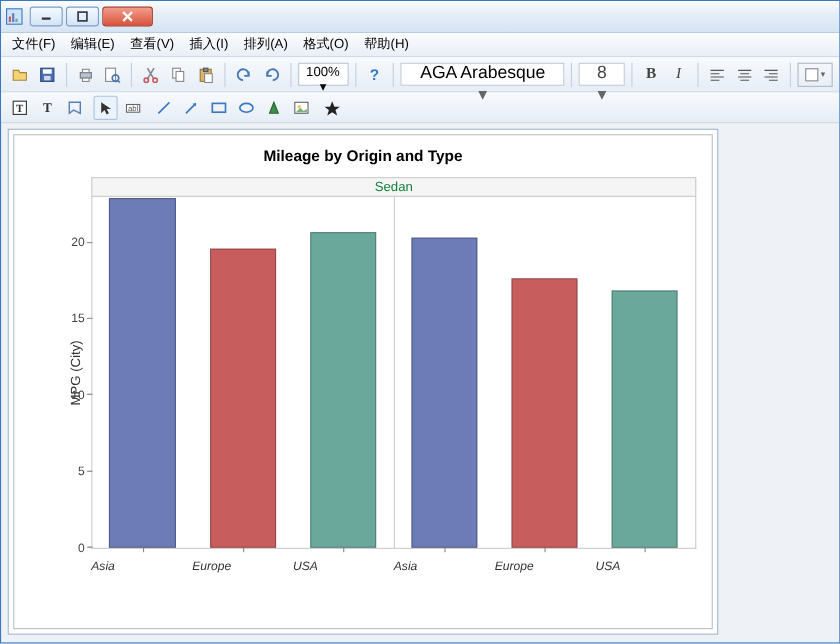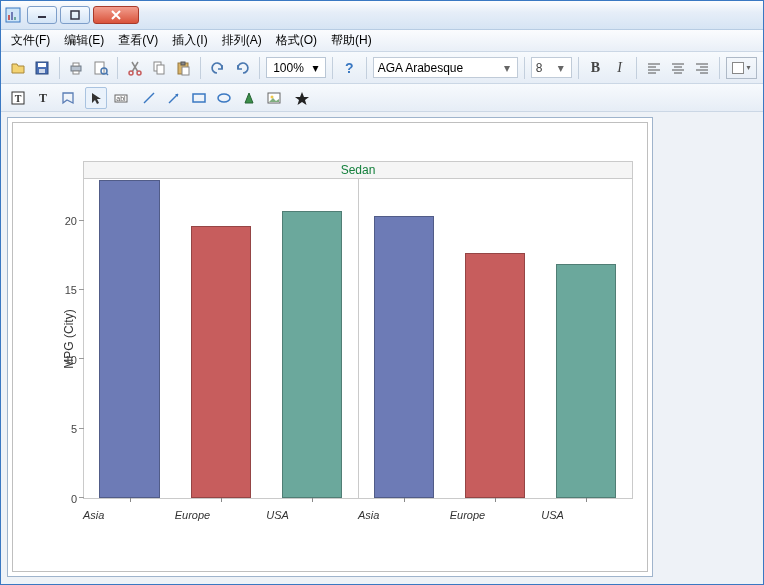--- a/index.html
+++ b/index.html
@@ -10,24 +10,24 @@
   .titlebar .title { flex:1; font-size:12px; white-space:nowrap; }
   .titlebar .winctrls { display:flex; gap:3px; }
   .winbtn { width:30px; height:18px; border:1px solid #7d9ec9; border-radius:3px; background:linear-gradient(#f5faff,#d3e4f6); display:flex; align-items:center; justify-content:center; font-size:10px; }
   .winbtn svg { display:block; }
   .winbtn.close { background:linear-gradient(#f29e8e,#d9533b); border-color:#a83a2a; color:#fff; width:46px; }
   .menubar { height:22px; background:linear-gradient(#fbfcfe,#e9eff7); border-bottom:1px solid #cbd7e5; display:flex; align-items:center; padding:0 4px; gap:2px; }
   .menubar span { padding:2px 6px; cursor:default; }
   .toolbar { height:32px; background:linear-gradient(#f7fafd,#e6edf6); border-bottom:1px solid #cbd7e5; display:flex; align-items:center; padding:0 6px; gap:3px; }
   .toolbar .sep { width:1px; height:22px; background:#c3cfdd; margin:0 3px; }
   .tbtn { width:22px; height:22px; display:flex; align-items:center; justify-content:center; border:1px solid transparent; border-radius:2px; }
-  .zoomwrap { display:flex; align-items:center; border:1px solid #b9c6d5; background:#fff; height:21px; padding:0 2px; }
+  .zoomwrap { display:flex; align-items:center; border:1px solid #b9c6d5; background:#fff; height:21px; padding:0 2px;flex-direction:column; }
   .zoomwrap .ztxt { width:40px; text-align:center; font-size:12px; }
   .zoomwrap .zbtn { width:14px; display:flex; align-items:center; justify-content:center; }
-  .tinput { border:1px solid #c0cbd8; background:#fff; height:21px; padding:0 4px; color:#444; font-size:12px; display:flex; align-items:center; }
+  .tinput { border:1px solid #c0cbd8; background:#fff; height:21px; padding:0 4px; color:#444; font-size:16px; display:flex; align-items:center;flex-direction:column; }
   .tinput.fontname { width:150px; }
   .tinput.fontname .txt { flex:1; color:#000; }
   .tinput.fontsize { width:42px; }
   .tinput .dd { width:12px; text-align:center; color:#666; }
   .fmtbtn { width:22px; height:22px; display:flex; align-items:center; justify-content:center; font-family:"Times New Roman",serif; font-size:14px; color:#444; }
   .fmtbtn.B { font-weight:bold; } .fmtbtn.I { font-style:italic; }
   .alignbtn svg { display:block; }
   .colorbtn { width:32px; height:22px; border:1px solid #aeb9c7; display:flex; align-items:center; justify-content:center; gap:2px; }
   .toolbar2 { height:28px; background:linear-gradient(#f7fafd,#e6edf6); border-bottom:1px solid #cbd7e5; display:flex; align-items:center; padding:0 6px; gap:3px; }
   .content { position:absolute; left:6px; top:116px; width:646px; height:460px; background:#fff; border:1px solid #9fb4cc; overflow:hidden; }
@@ -275,20 +275,21 @@
     <div class="tbtn">
         <svg width="16" height="16">
           <path d="M8 2 L10 7 L15 7 L11 10 L12.5 15 L8 12 L3.5 15 L5 10 L1 7 L6 7 Z" fill="#222"></path>
         </svg>
       </div>
   </div>
 
   <div class="content">
     <div class="chartpad">
       <div class="chartframe">
+        <div class="charttitle">Mileage by Origin and Type</div>
 
         <div class="panelhdr">
           <div class="ph">Sedan</div>
         </div>
 
         <div class="axis-y">
           <div class="ylab">MPG (City)</div>
         <div class="ytick" style="bottom: 0%; transform: translateY(50%);">0</div>
             <div class="ytick" style="bottom: 21.7391%; transform: translateY(50%);">5</div>
             <div class="ytick" style="bottom: 43.4783%; transform: translateY(50%);">10</div>

